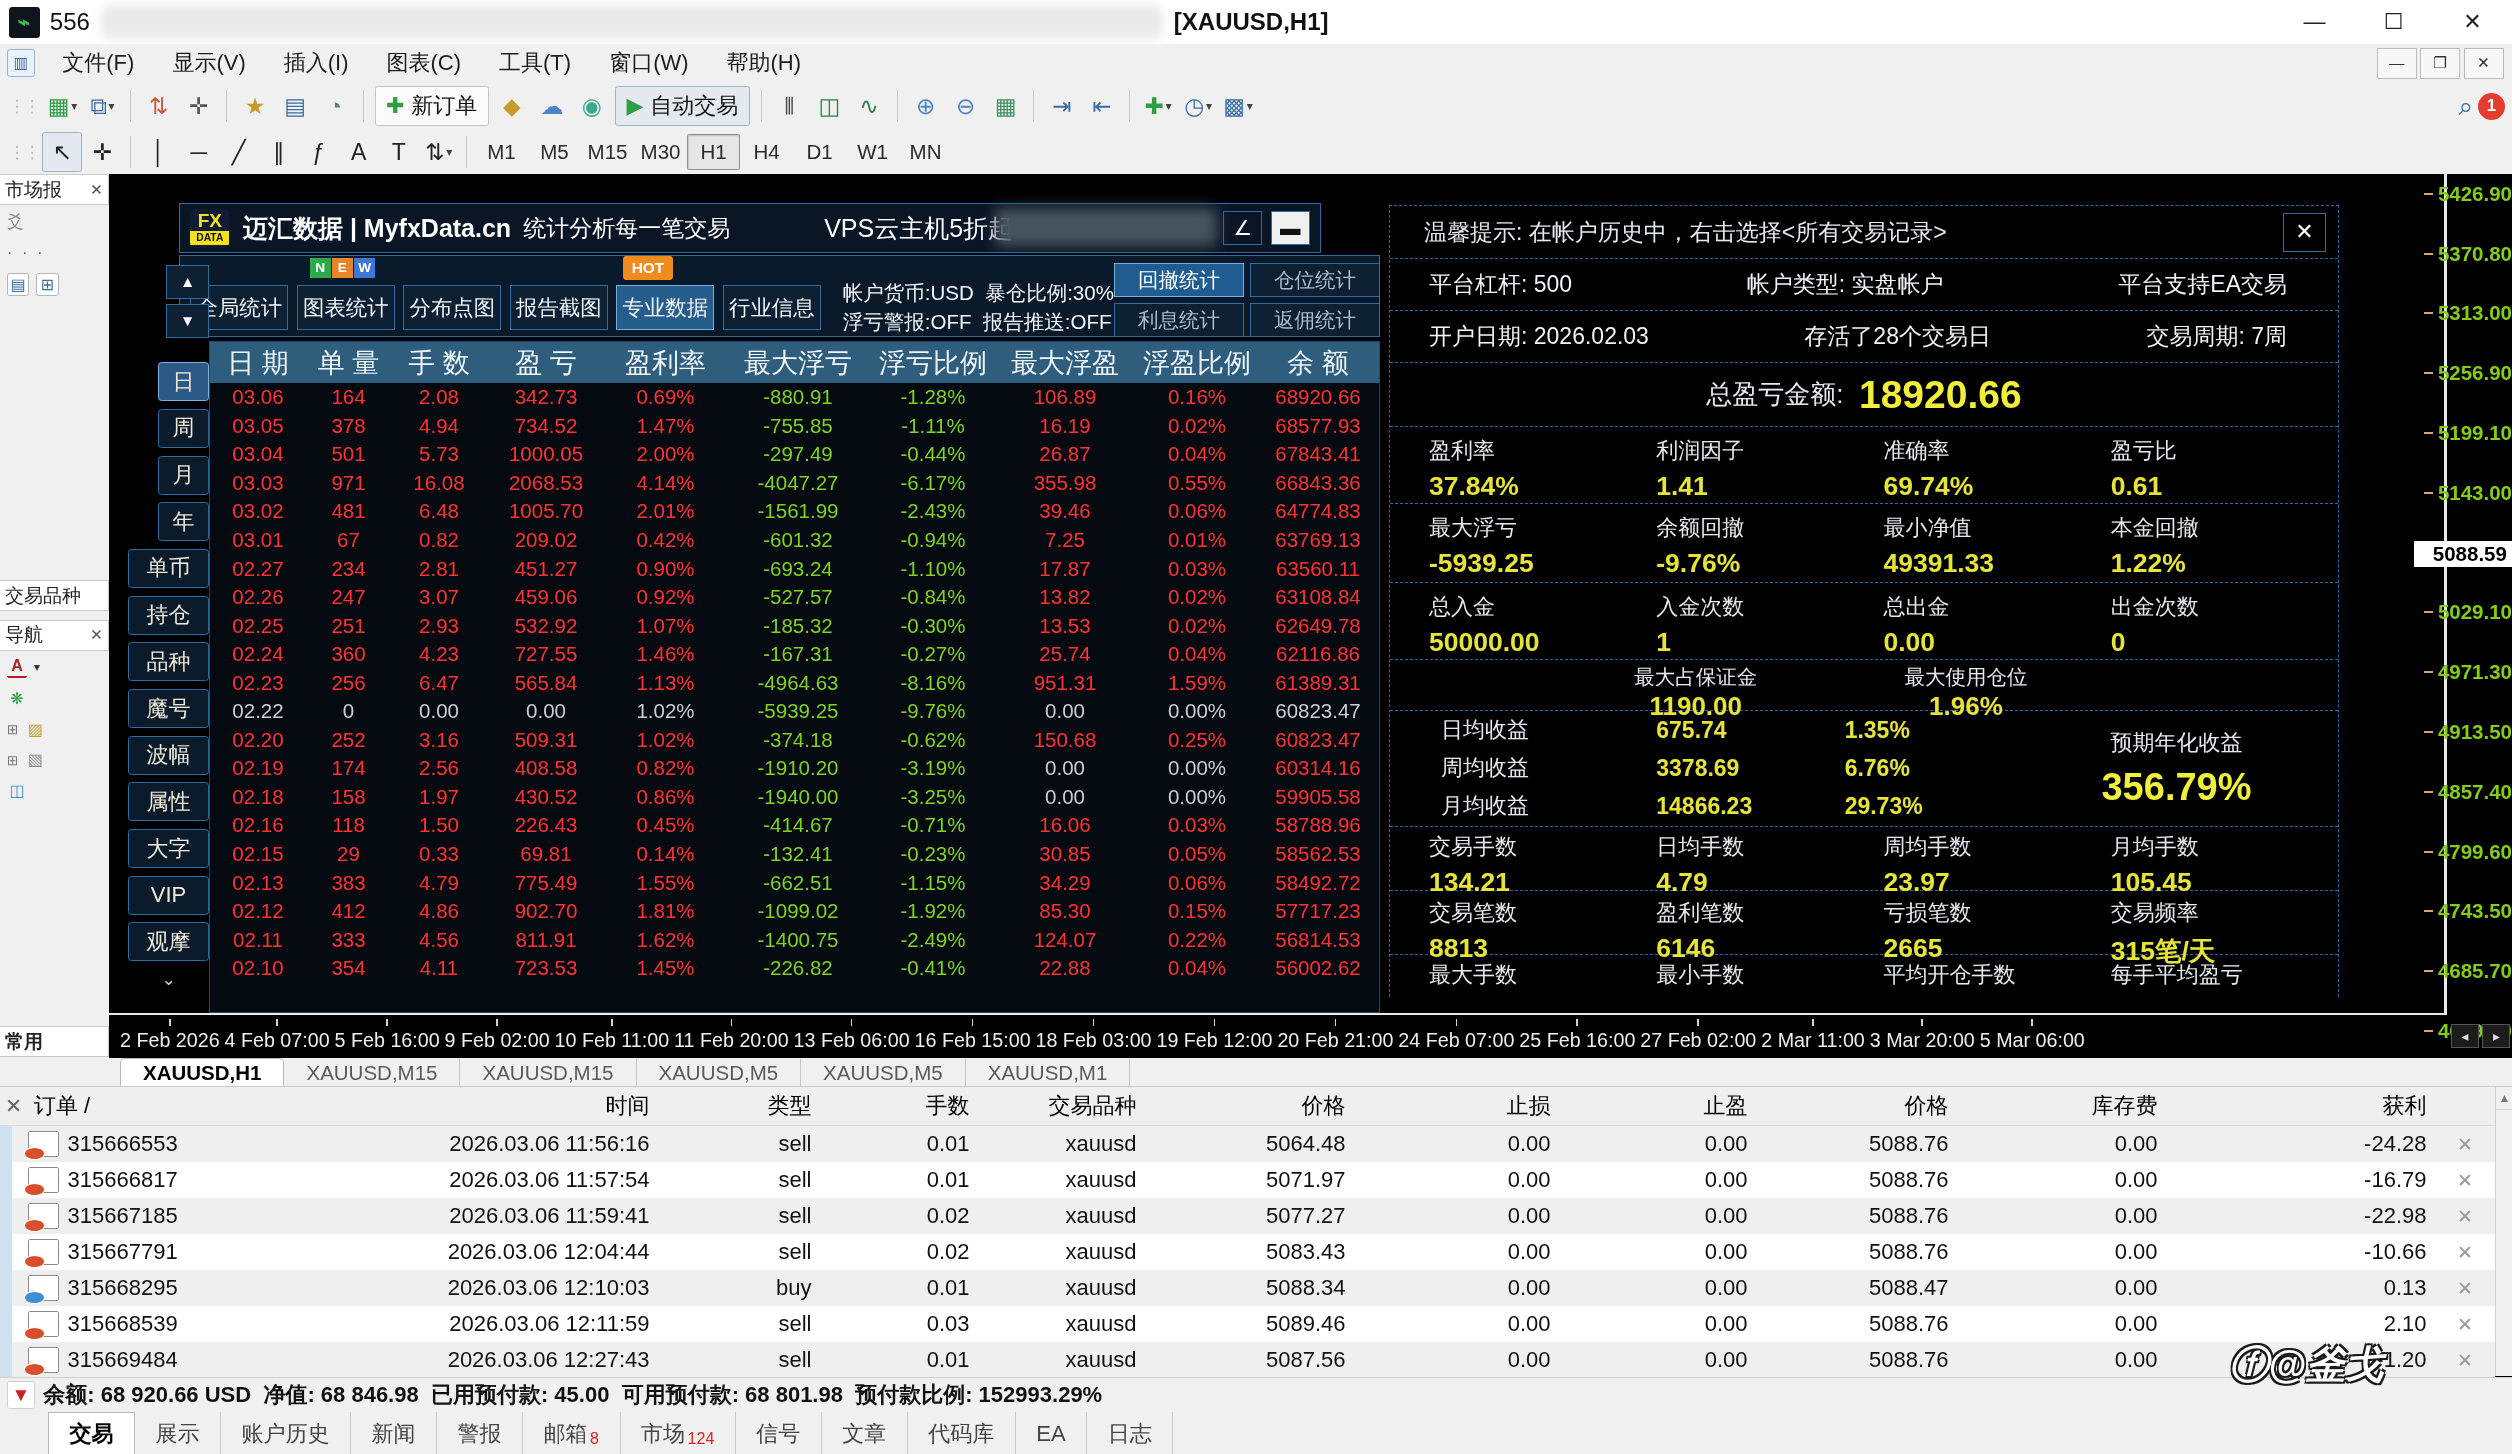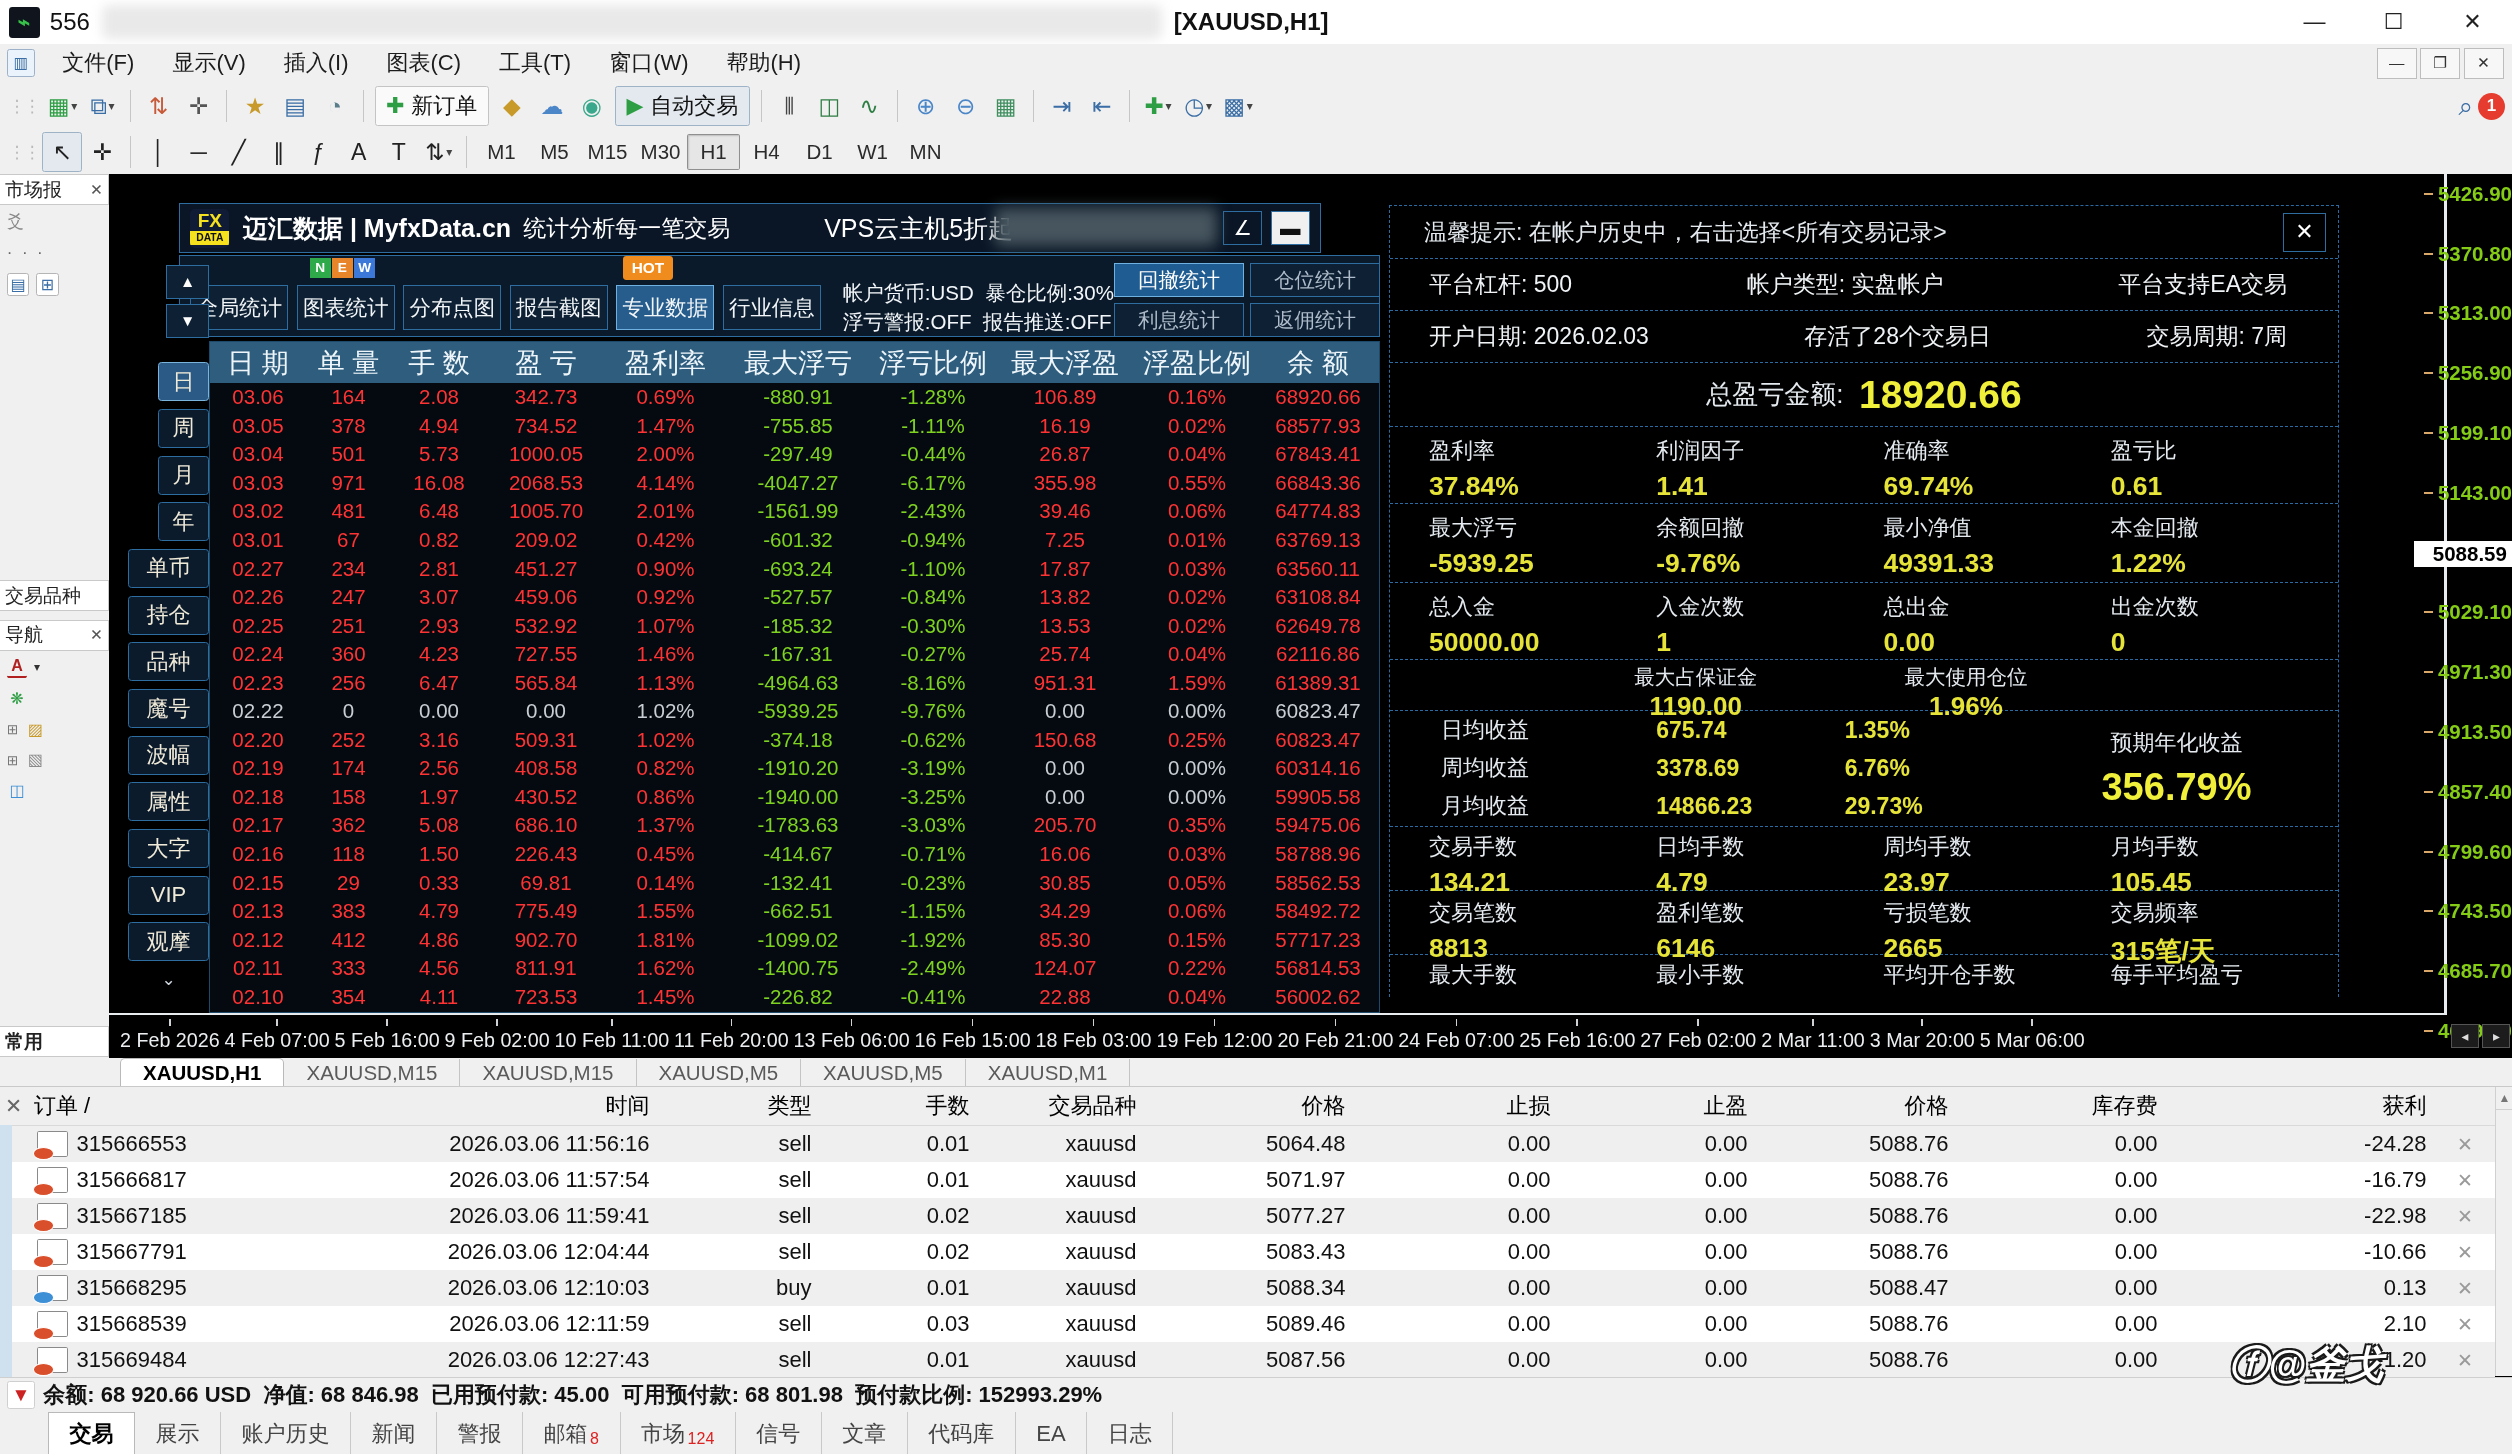--- a/index.html
+++ b/index.html
@@ -124,21 +124,21 @@
   .ctab.active{background:#fff;color:#000;font-weight:bold;border:0.9px solid #b9b9b9;border-bottom:none;border-radius:5.1px 5.1px 0 0}
   
   #terminal{left:0;top:1087px;width:2495px;height:289px;background:#fff}
   #term-close{left:5.1px;top:1094px;color:#666;font-size:20.5px}
   #term-edge{left:0;top:1125px;width:12px;height:253px;background:#cfe0ef}
   .trow{display:grid;grid-template-columns:256px 402px 162px 158px 167px 209px 205px 197px 201px 209px 269px 1fr;align-items:center;height:36px;font-size:22px;color:#111}
   #term-head{height:38px;border-bottom:0.9px solid #d9d9d9;color:#000}
   #term-head span{padding-right:8.5px;text-align:right}
   #term-head span:first-child{text-align:left;padding-left:34px}
   .trow span{text-align:right;padding-right:8.5px;white-space:nowrap}
-  .trow .c-id{text-align:left;padding-left:37px;display:flex;align-items:center;gap:8.5px}
+  .trow .c-id{text-align:left;padding-left:28px;display:flex;align-items:center;gap:8.5px}
   .trow:nth-child(odd){background:#efefef}
   .doc{width:20.5px;height:24px;background:#fff;border:1.7px solid #8a8a8a;border-radius:1.7px;position:relative;flex:none}
   .doc .dot{position:absolute;left:-5.1px;bottom:-4.3px;width:11px;height:11px;border-radius:50%;border:0.9px solid #fff}
   .dot.sell{background:#d94f2b}.dot.buy{background:#3d8fd6}
   .row-x{color:#9a9a9a;font-size:19px;text-align:center!important;padding-right:0!important}
   #term-scroll{left:2495px;top:1087px;width:17px;height:289px;background:#f0f0f0;border-left:0.9px solid #d0d0d0}
   #term-scroll .up{width:17px;height:22px;display:flex;align-items:center;justify-content:center;color:#777;font-size:12px;border-bottom:0.9px solid #d0d0d0}
   
   #statusbar{left:0;top:1377px;width:2512px;height:34px;background:#f0f0f0;display:flex;align-items:center;border-top:0.9px solid #cfcfcf}
   #status-ic{width:26px;height:26px;margin:0 8.5px 0 6.8px;display:flex;align-items:center;justify-content:center;color:#cc2222;font-size:19px;border:0.9px solid #cfcfcf;background:#fff;border-radius:2.6px}
@@ -764,32 +764,20 @@
         <span class="r">1.97</span>
         <span class="r">430.52</span>
         <span class="r">0.86%</span>
         <span class="g">-1940.00</span>
         <span class="g">-3.25%</span>
         <span class="w">0.00</span>
         <span class="w">0.00%</span>
         <span class="r">59905.58</span>
       </div>
       <div class="strow">
-        <span class="r">02.17</span>
-        <span class="r">362</span>
-        <span class="r">5.08</span>
-        <span class="r">686.10</span>
-        <span class="r">1.37%</span>
-        <span class="g">-1783.63</span>
-        <span class="g">-3.03%</span>
-        <span class="r">205.70</span>
-        <span class="r">0.35%</span>
-        <span class="r">59475.06</span>
-      </div>
-      <div class="strow">
         <span class="r">02.16</span>
         <span class="r">118</span>
         <span class="r">1.50</span>
         <span class="r">226.43</span>
         <span class="r">0.45%</span>
         <span class="g">-414.67</span>
         <span class="g">-0.71%</span>
         <span class="r">16.06</span>
         <span class="r">0.03%</span>
         <span class="r">58788.96</span>

